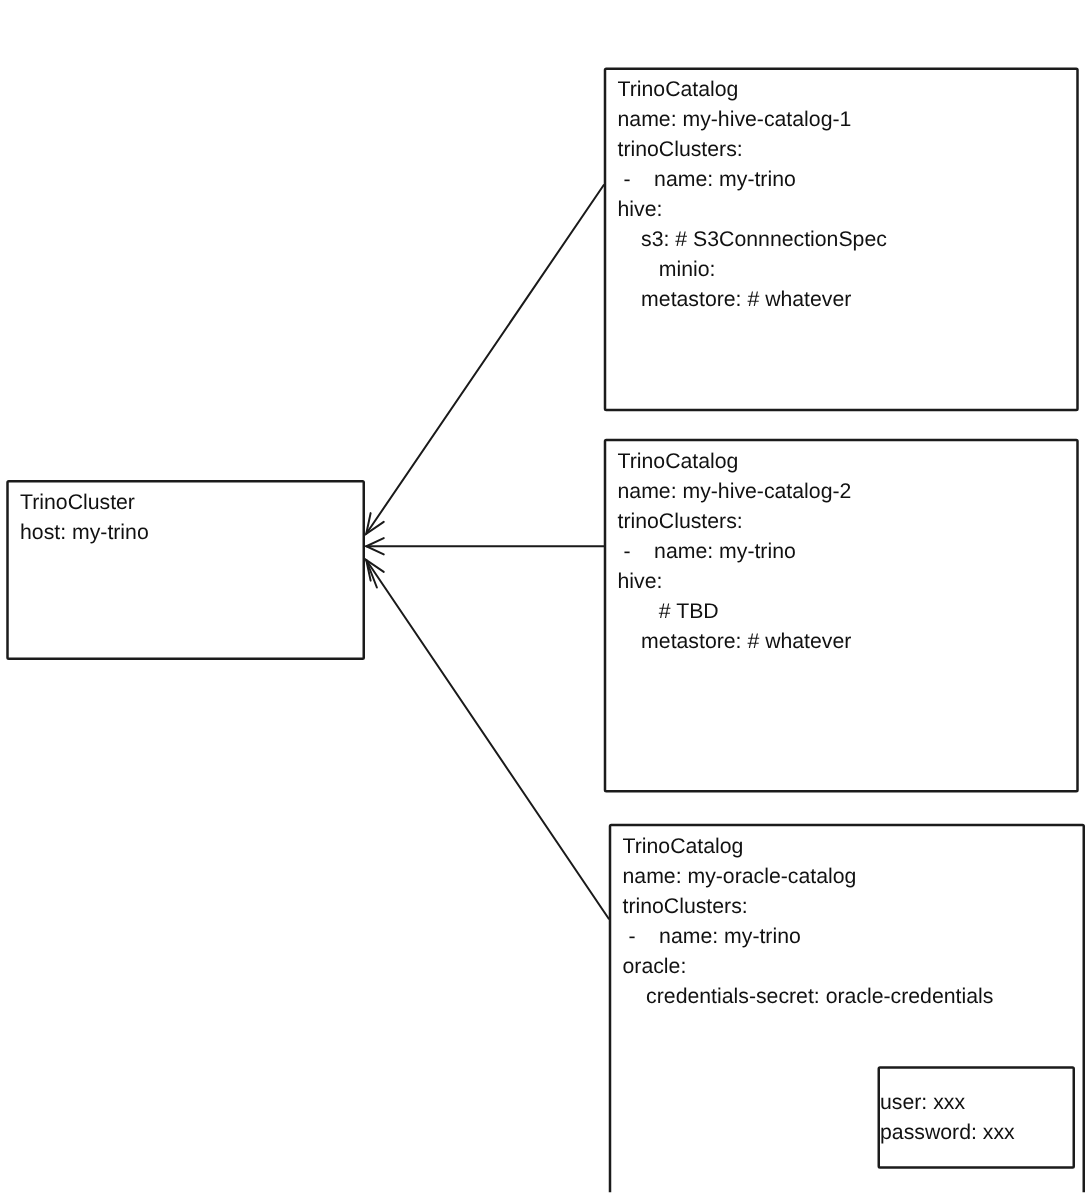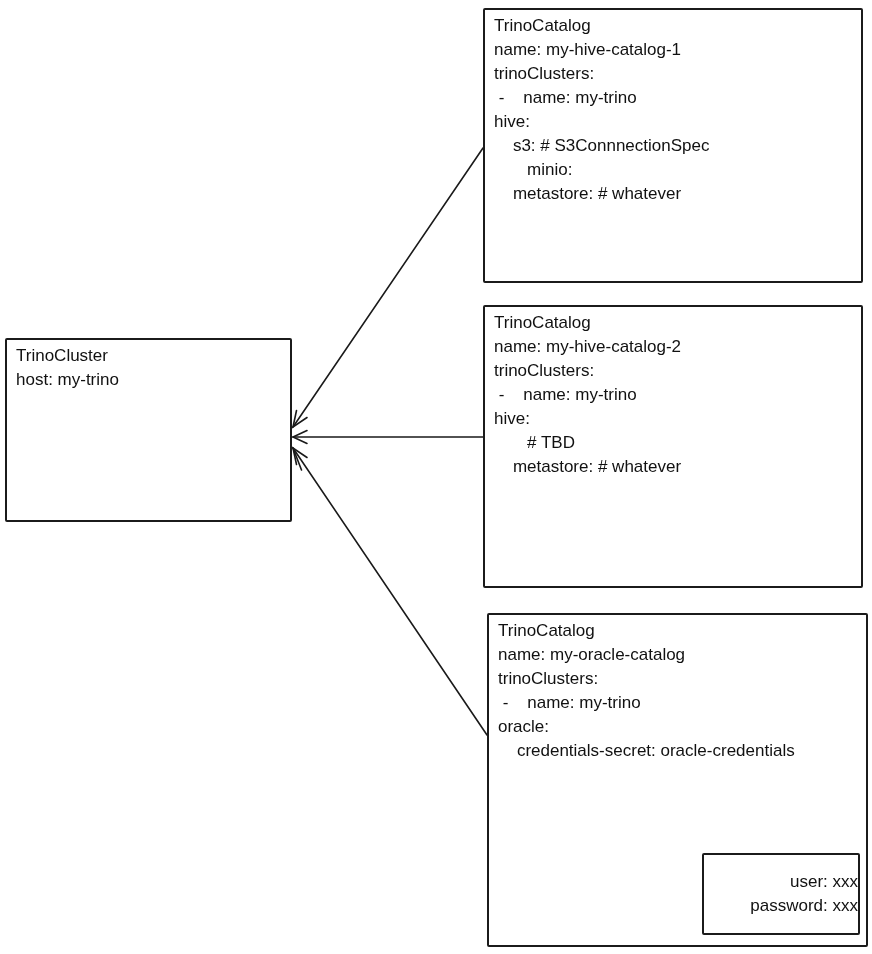--- a/index.html
+++ b/index.html
@@ -16,37 +16,38 @@
   }
   .node {
     position: absolute;
     background: #ffffff;
     border: 2px solid #1b1b1b;
     border-radius: 2px;
     color: #111111;
     font-size: 17px;
     line-height: 24px;
     padding: 4px 9px;
+    margin-top: 46px;
   }
   .yaml-line, .node-line {
     white-space: pre;
     color: #111111;
   }
   .secret-node {
     position: absolute;
     background: #ffffff;
     border: 2px solid #1b1b1b;
     border-radius: 2px;
     color: #111111;
     font-size: 17px;
     line-height: 24px;
     display: flex;
     flex-direction: column;
     justify-content: center;
-    align-items: flex-end;
+    align-items: flex-start;
     text-align: center;
   }
   #connector-layer {
     position: absolute;
     left: 0; top: 0;
     width: 872px; height: 954px;
     pointer-events: none;
   }
   #connector-layer line, #connector-layer path, #connector-layer polyline {
     stroke: #1a1a1a;
@@ -77,21 +78,21 @@
       <polyline points="307,457.5 293,448 296.5,464.5"></polyline>
       <line x1="293" y1="448" x2="301.5" y2="470"></line>
     </g>
 
     <g>
       <path d="M758 810 Q772 832 786 853"></path>
       <polyline points="782.5,838 786,853 772.5,843.5"></polyline>
     </g>
   </svg>
 
-  <div class="node" style="left:5px; top:338px; width:287px; height:184px;">
+  <div class="node" style="left:5px; top:338px; width:287px; height:144px;">
     <div class="node-line">TrinoCluster</div>
     <div class="node-line">host: my-trino</div>
   </div>
 
   <div class="node" style="left:483px; top:8px; width:380px; height:275px;">
     <div class="yaml-line">TrinoCatalog</div>
     <div class="yaml-line">name: my-hive-catalog-1</div>
     <div class="yaml-line">trinoClusters:</div>
     <div class="yaml-line"> -    name: my-trino</div>
     <div class="yaml-line">hive:</div>

